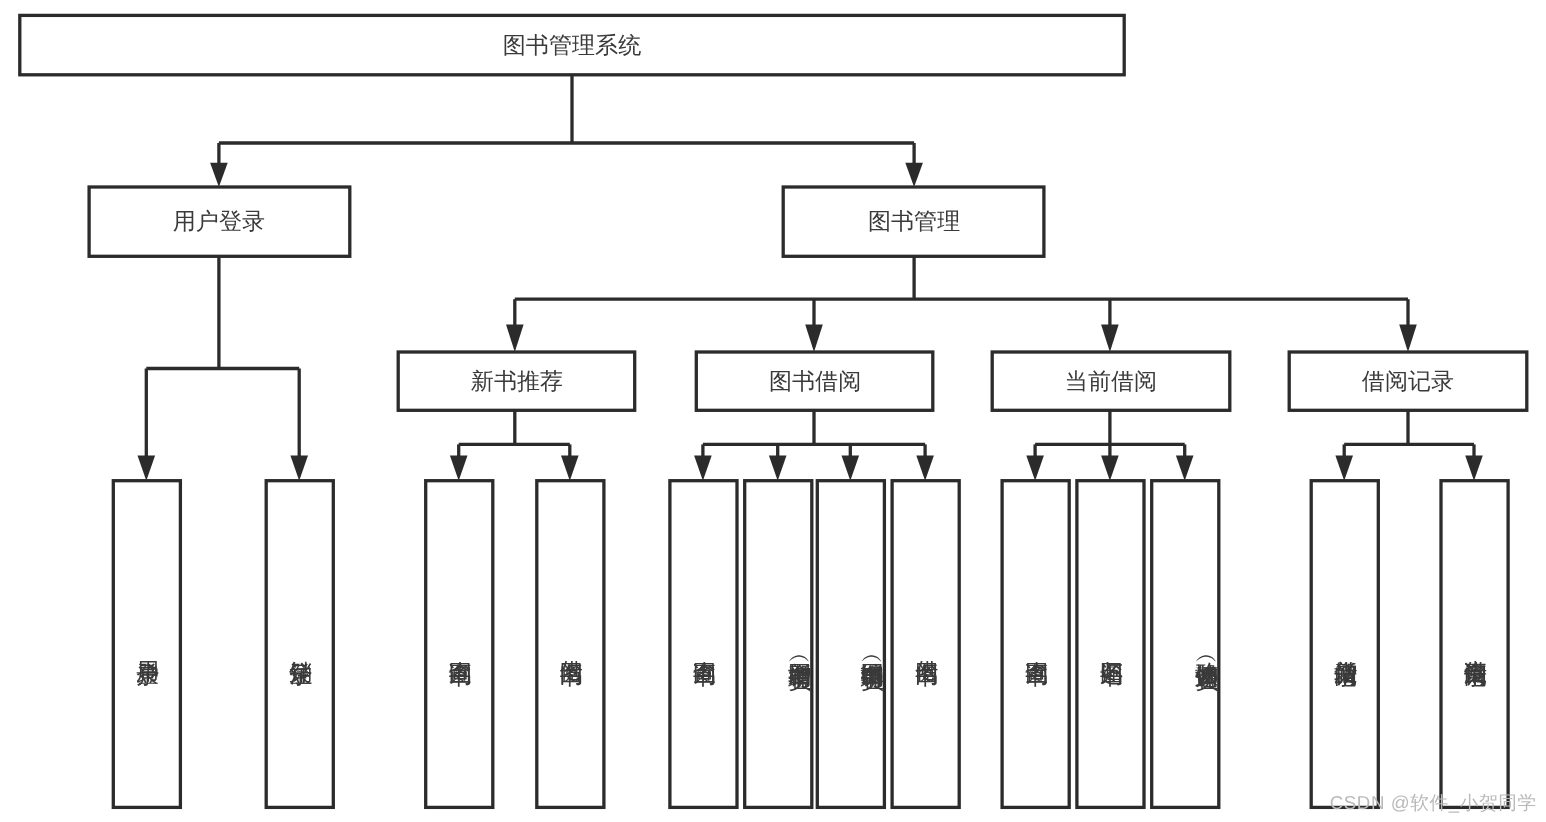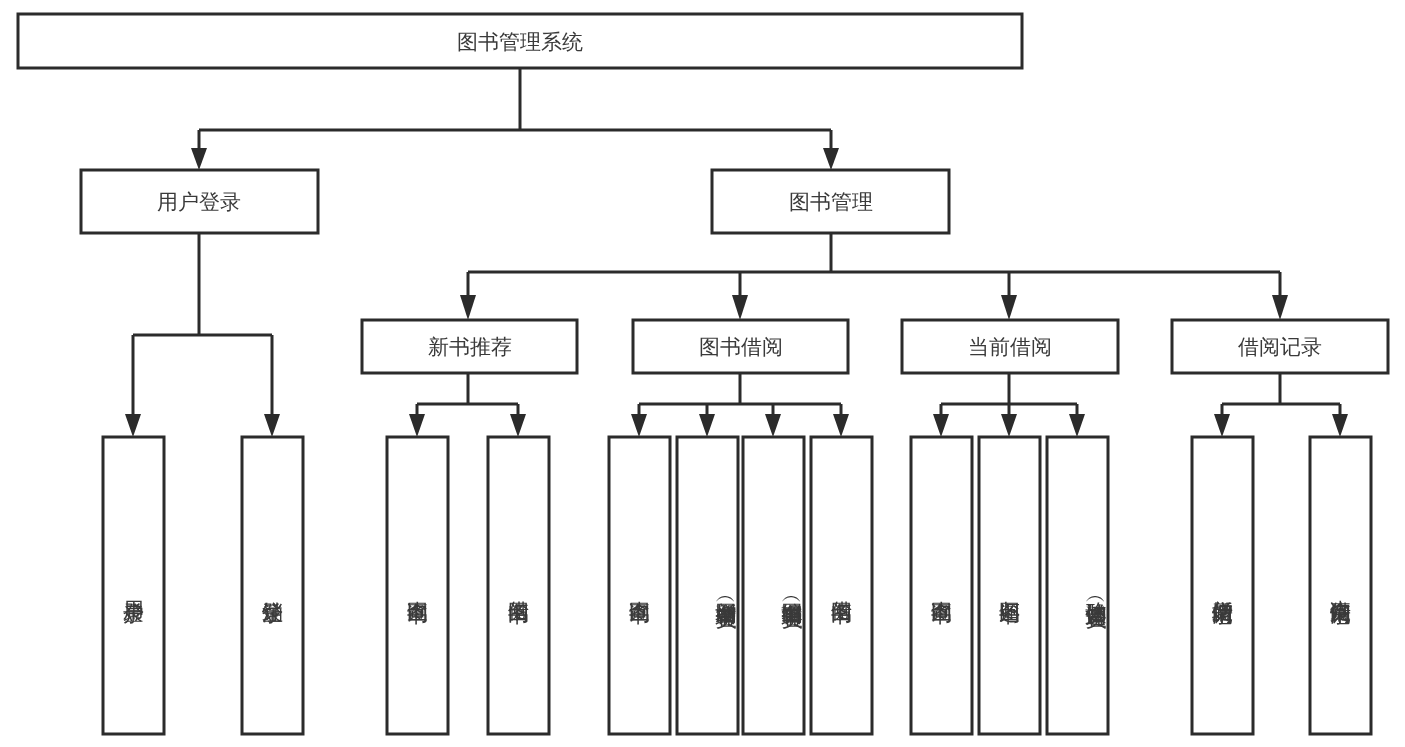--- a/index.html
+++ b/index.html
@@ -206,14 +206,15 @@
   <div class="leaf-label" style="left:743px; top:445px; width:61px; height:289px; display:flex; align-items:flex-start; justify-content:center;">编辑图书（管理员）</div>
   <div class="leaf-label" style="left:811px; top:437px; width:61px; height:297px; display:flex; align-items:center; justify-content:center;">借阅图书</div>
 
   <div class="leaf-label" style="left:911px; top:437px; width:61px; height:297px; display:flex; align-items:center; justify-content:center;">查询图书</div>
   <div class="leaf-label" style="left:979px; top:437px; width:61px; height:297px; display:flex; align-items:center; justify-content:center;">归还图书</div>
   <div class="leaf-label" style="left:1047px; top:445px; width:61px; height:289px; display:flex; align-items:flex-start; justify-content:center;">确认归还（管理员）</div>
 
   <div class="leaf-label" style="left:1192px; top:437px; width:61px; height:297px; display:flex; align-items:center; justify-content:center;">新增借阅记录</div>
   <div class="leaf-label" style="left:1310px; top:437px; width:61px; height:297px; display:flex; align-items:center; justify-content:center;">查询借阅记录</div>
 
+  <div class="watermark">CSDN @软件_小贺同学</div>
 
 </div>
 
 </body></html>

